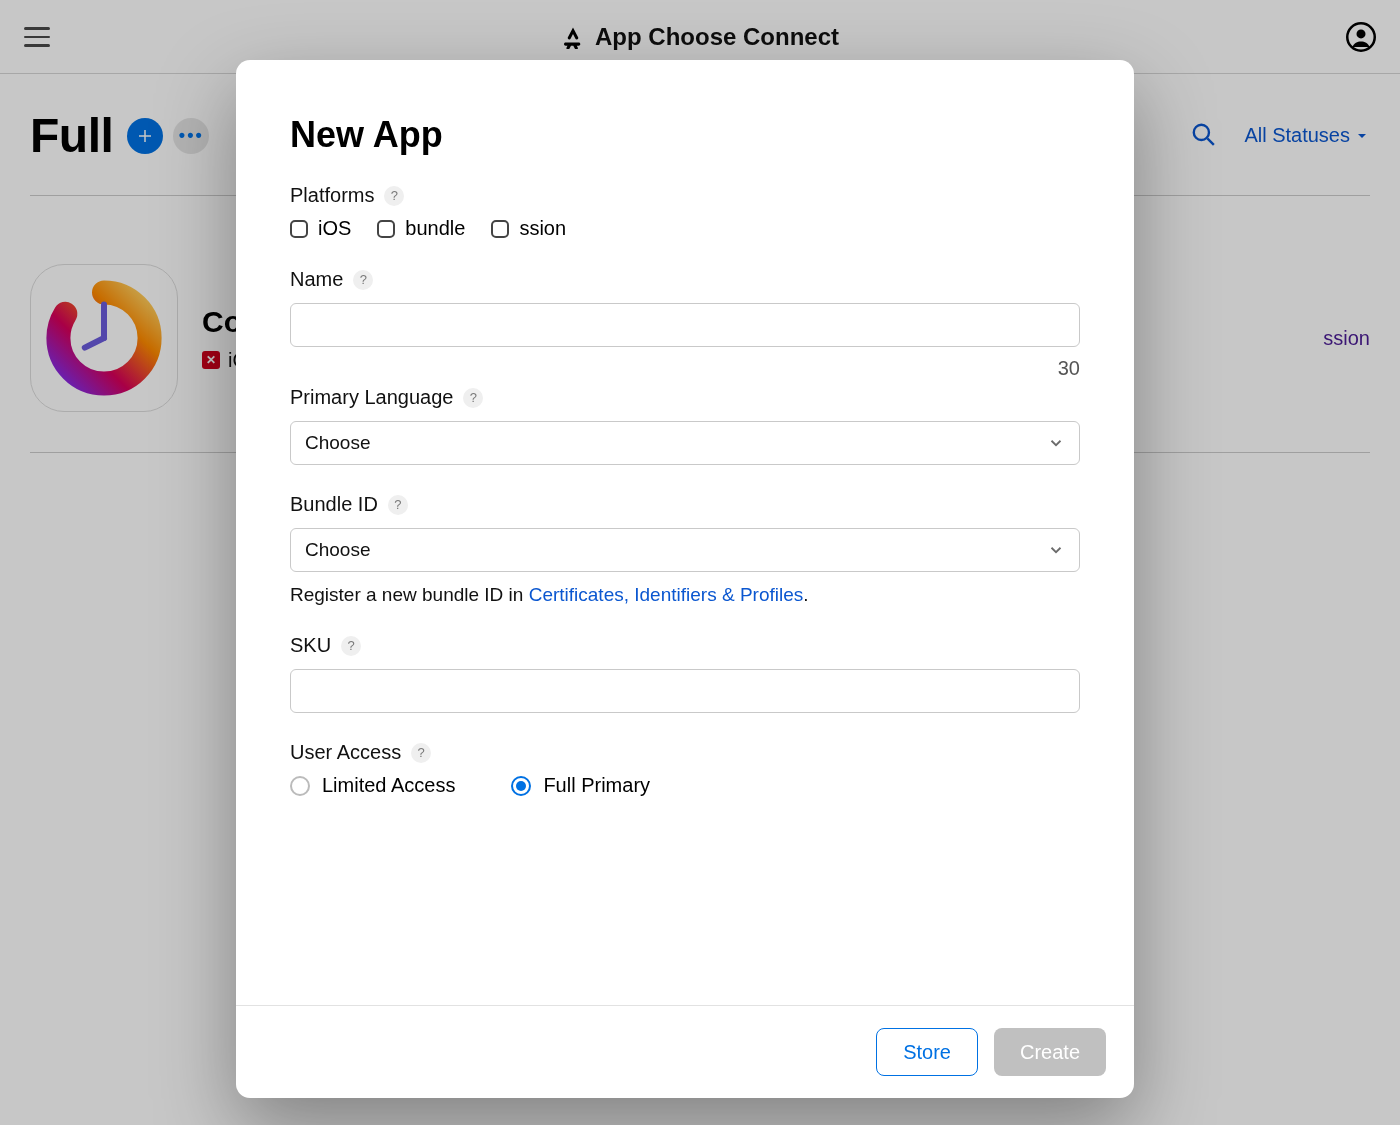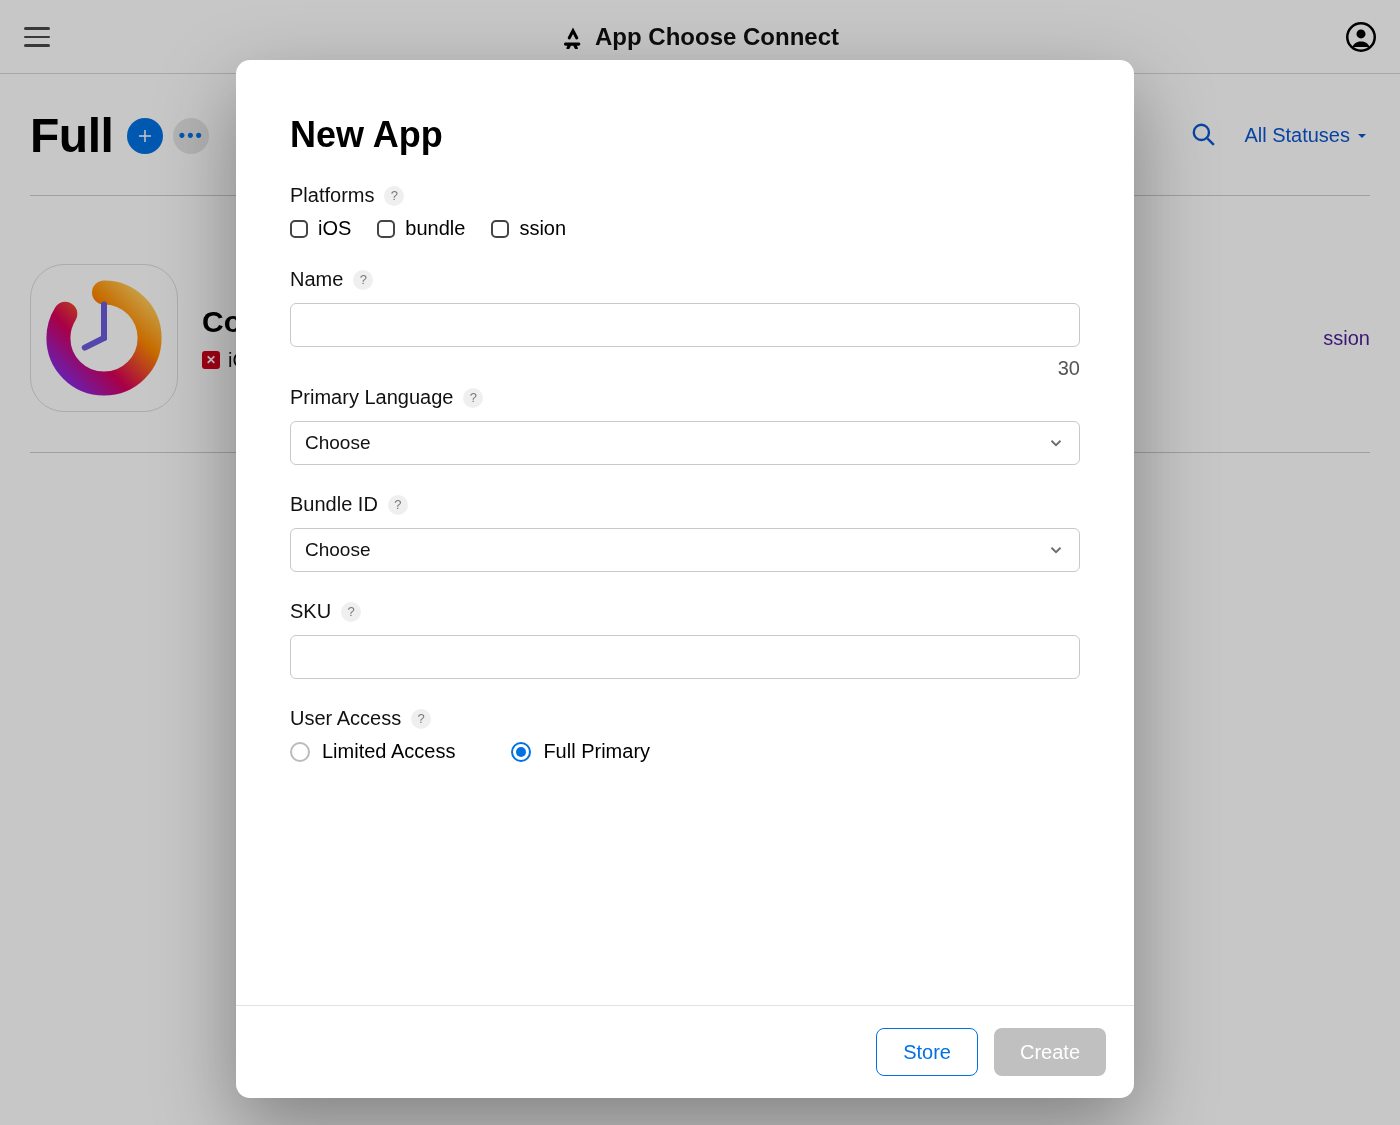--- a/index.html
+++ b/index.html
@@ -184,20 +184,23 @@
     <div class="section-label">
       <span>Bundle ID</span>
       <span class="help">?</span>
     </div>
     <div class="select">
       <span>Choose</span>
       <svg viewBox="0 0 24 24">
           <polyline points="6 9 12 15 18 9"></polyline>
         </svg>
     </div>
+    <div class="hint">
+      <span>Register a new bundle ID in </span><a href="#">Certificates, Identifiers &amp; Profiles</a><span>.</span>
+    </div>
 
     
     <div class="section-label">
       <span>SKU</span>
       <span class="help">?</span>
     </div>
     <input class="text-input" type="text" style="">
 
     
     <div class="section-label">

